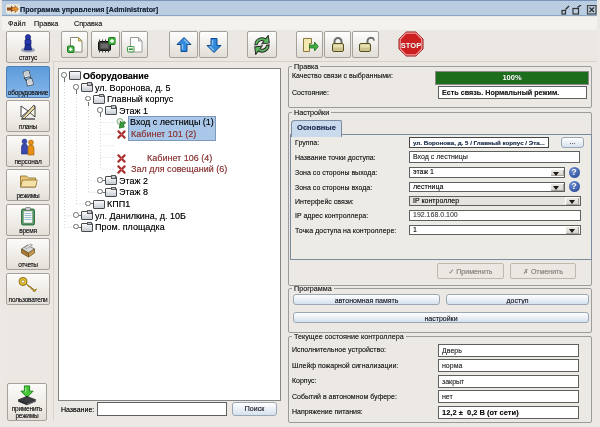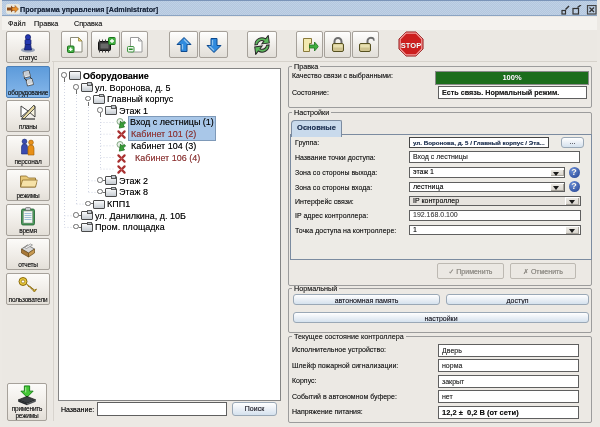--- a/index.html
+++ b/index.html
@@ -280,39 +280,33 @@
    </svg>
    <span class="sel abs" style="left:70px;top:0.5px;line-height:11px;height:23px">Вход с лестницы (1)</span>
   </div>
   <div class="trow" style="left:0;top:59.2px;width:219px">
    <svg class="abs" style="left:57px;top:1.0px" width="11" height="11" viewBox="0 0 11 11">
     <path d="M5.5 5.5 L2.4 2.4 M5.5 5.5 L8.6 2.4 M5.5 5.5 L2.4 8.6 M5.5 5.5 L8.6 8.6" stroke="#a83030" stroke-width="2.2" stroke-linecap="round"></path>
           <circle cx="5.5" cy="5.5" r="1" fill="#cc6060"></circle>
    </svg>
    <span class="abs red" style="left:72px;top:0;line-height:12px">Кабинет 101 (2)</span>
   </div>
-  <div class="trow" style="left:0;top:70.8px;width:219px">
-   <svg class="abs" style="left:57px;top:0.5px" width="12" height="12" viewBox="0 0 12 12">
-    <circle cx="4" cy="4.5" r="3" fill="#e8f0e8" stroke="#5a8a5a" stroke-width="0.7"></circle>
-    <path d="M2 9 L7 4 l0 2.5 3 0 0 2 -3 0 0 2.5 z" fill="#3aa03a" stroke="#1c6e1c" stroke-width="0.7" transform="rotate(-35 6 8)"></path>
-   </svg>
-   <span class="abs" style="left:72px;top:0;line-height:12px">Кабинет 104 (3)</span>
-  </div>
   <div class="trow" style="left:0;top:82.5px;width:219px">
    <svg class="abs" style="left:57px;top:1.0px" width="11" height="11" viewBox="0 0 11 11">
     <path d="M5.5 5.5 L2.4 2.4 M5.5 5.5 L8.6 2.4 M5.5 5.5 L2.4 8.6 M5.5 5.5 L8.6 8.6" stroke="#a83030" stroke-width="2.2" stroke-linecap="round"></path>
           <circle cx="5.5" cy="5.5" r="1" fill="#cc6060"></circle>
    </svg>
-   <span class="abs red" style="left:76px;top:0;line-height:12px">Кабинет 106 (4)</span>
+   <span class="abs red" style="left:88px;top:0;line-height:12px">Кабинет 106 (4)</span>
   </div>
   <div class="trow" style="left:0;top:94.1px;width:219px">
    <svg class="abs" style="left:57px;top:1.0px" width="11" height="11" viewBox="0 0 11 11">
     <path d="M5.5 5.5 L2.4 2.4 M5.5 5.5 L8.6 2.4 M5.5 5.5 L2.4 8.6 M5.5 5.5 L8.6 8.6" stroke="#a83030" stroke-width="2.2" stroke-linecap="round"></path>
           <circle cx="5.5" cy="5.5" r="1" fill="#cc6060"></circle>
    </svg>
+   <span class="abs red" style="left:72px;top:0;line-height:12px">Зал для совещаний (6)</span>
   </div>
   <div class="trow" style="left:0;top:105.8px;width:219px">
    <span class="hdlh abs" style="left:38px;top:2.5px"></span>
    <span class="nbox nboxf" style="left:46px;top:1.5px"></span>
    <span class="abs" style="left:60px;top:0;line-height:12px">Этаж 2</span>
   </div>
   <div class="trow" style="left:0;top:117.4px;width:219px">
    <span class="hdlh abs" style="left:38px;top:2.5px"></span>
    <span class="nbox nboxf" style="left:46px;top:1.5px"></span>
    <span class="abs" style="left:60px;top:0;line-height:12px">Этаж 8</span>
@@ -371,21 +365,21 @@
   <div class="tfield" style="left:118px;top:60.5px;width:171.5px;height:10.5px;line-height:8.5px;background:#e6e3de;color:#111">IP контроллер<span class="carr"></span></div>
   <span class="flabel" style="left:4px;top:77px">IP адрес контроллера:</span>
   <div class="tfield" style="left:118px;top:75px;width:171.5px;height:10.5px;line-height:8.5px;color:#555">192.168.0.100</div>
   <span class="flabel" style="left:4px;top:91.5px">Точка доступа на контроллере:</span>
   <div class="tfield" style="left:118px;top:89.5px;width:171.5px;height:10.5px;line-height:8.5px;color:#111">1<span class="carr"></span></div>
  </div>
  <div class="dbtn" style="left:437px;top:263px;width:67px;height:16px;line-height:16px">✓ Применить</div>
  <div class="dbtn" style="left:510px;top:263px;width:66px;height:16px;line-height:16px">✗ Отменить</div>
 
  <fieldset style="left:288px;top:284px;width:302px;height:47px">
-  <legend>Нормальный</legend>
+  <legend>Программа</legend>
  </fieldset>
  <div class="gbtn" style="left:293px;top:294px;width:147px;height:11px;line-height:11px">автономная память</div>
  <div class="gbtn" style="left:446px;top:294px;width:143px;height:11px;line-height:11px">доступ</div>
  <div class="gbtn" style="left:293px;top:312px;width:296px;height:11px;line-height:11px">настройки</div>
 
  <fieldset style="left:288px;top:331.5px;width:302px;height:89px">
   <legend>Текущее состояние контроллера</legend>
  </fieldset>
  <span class="flabel" style="left:292px;top:346px">Исполнительное устройство:</span>
  <div class="tfield" style="left:438px;top:343.5px;width:141px;height:13px;line-height:11.5px">Дверь</div>

